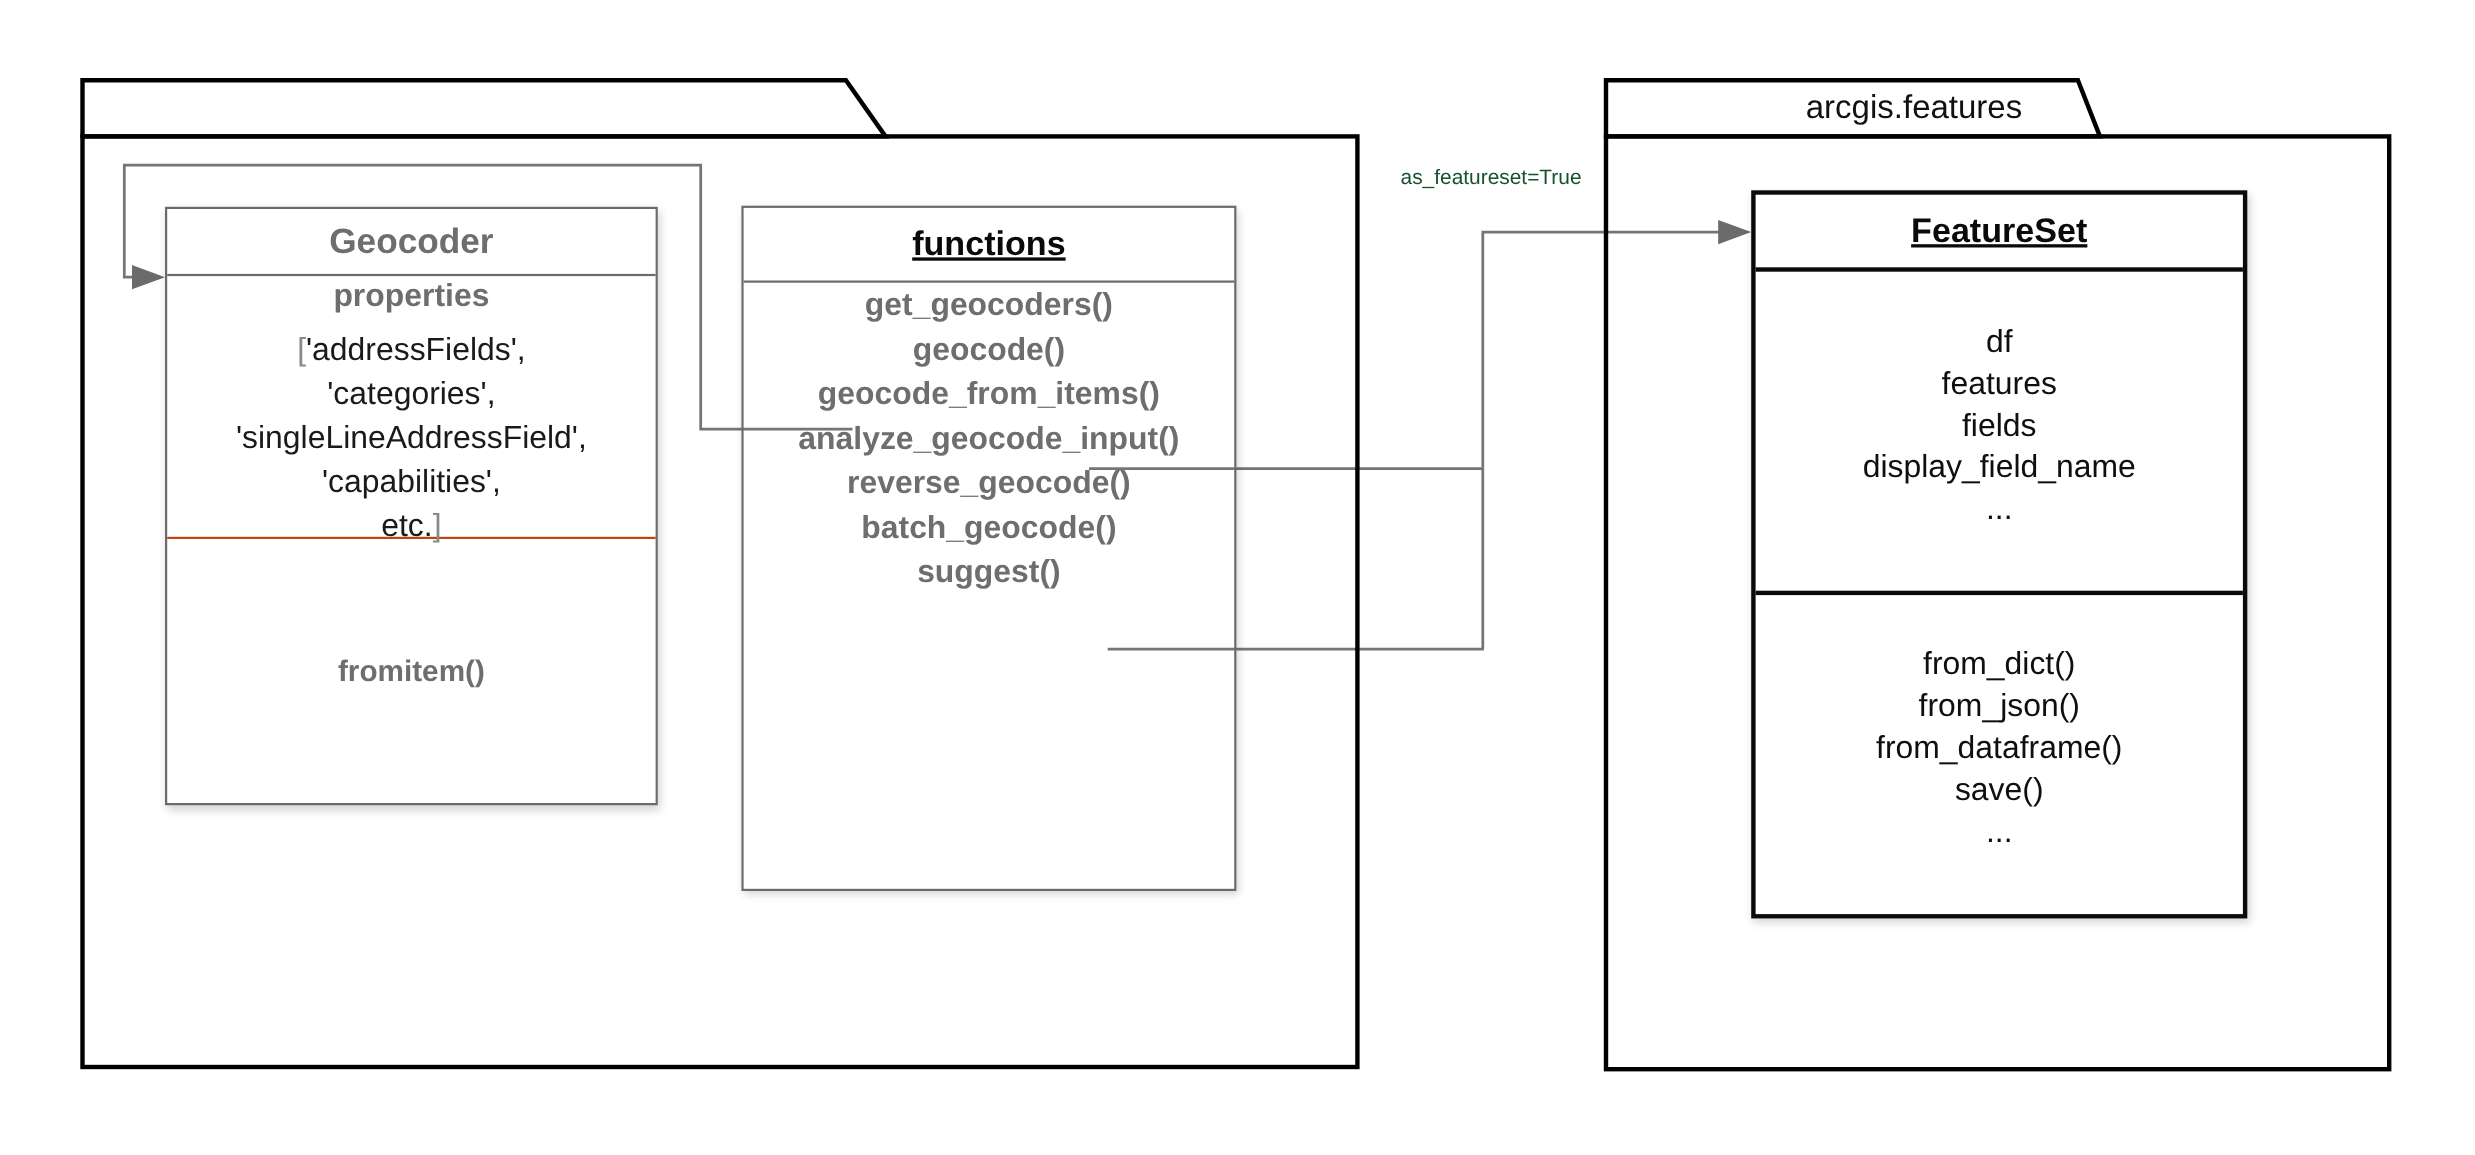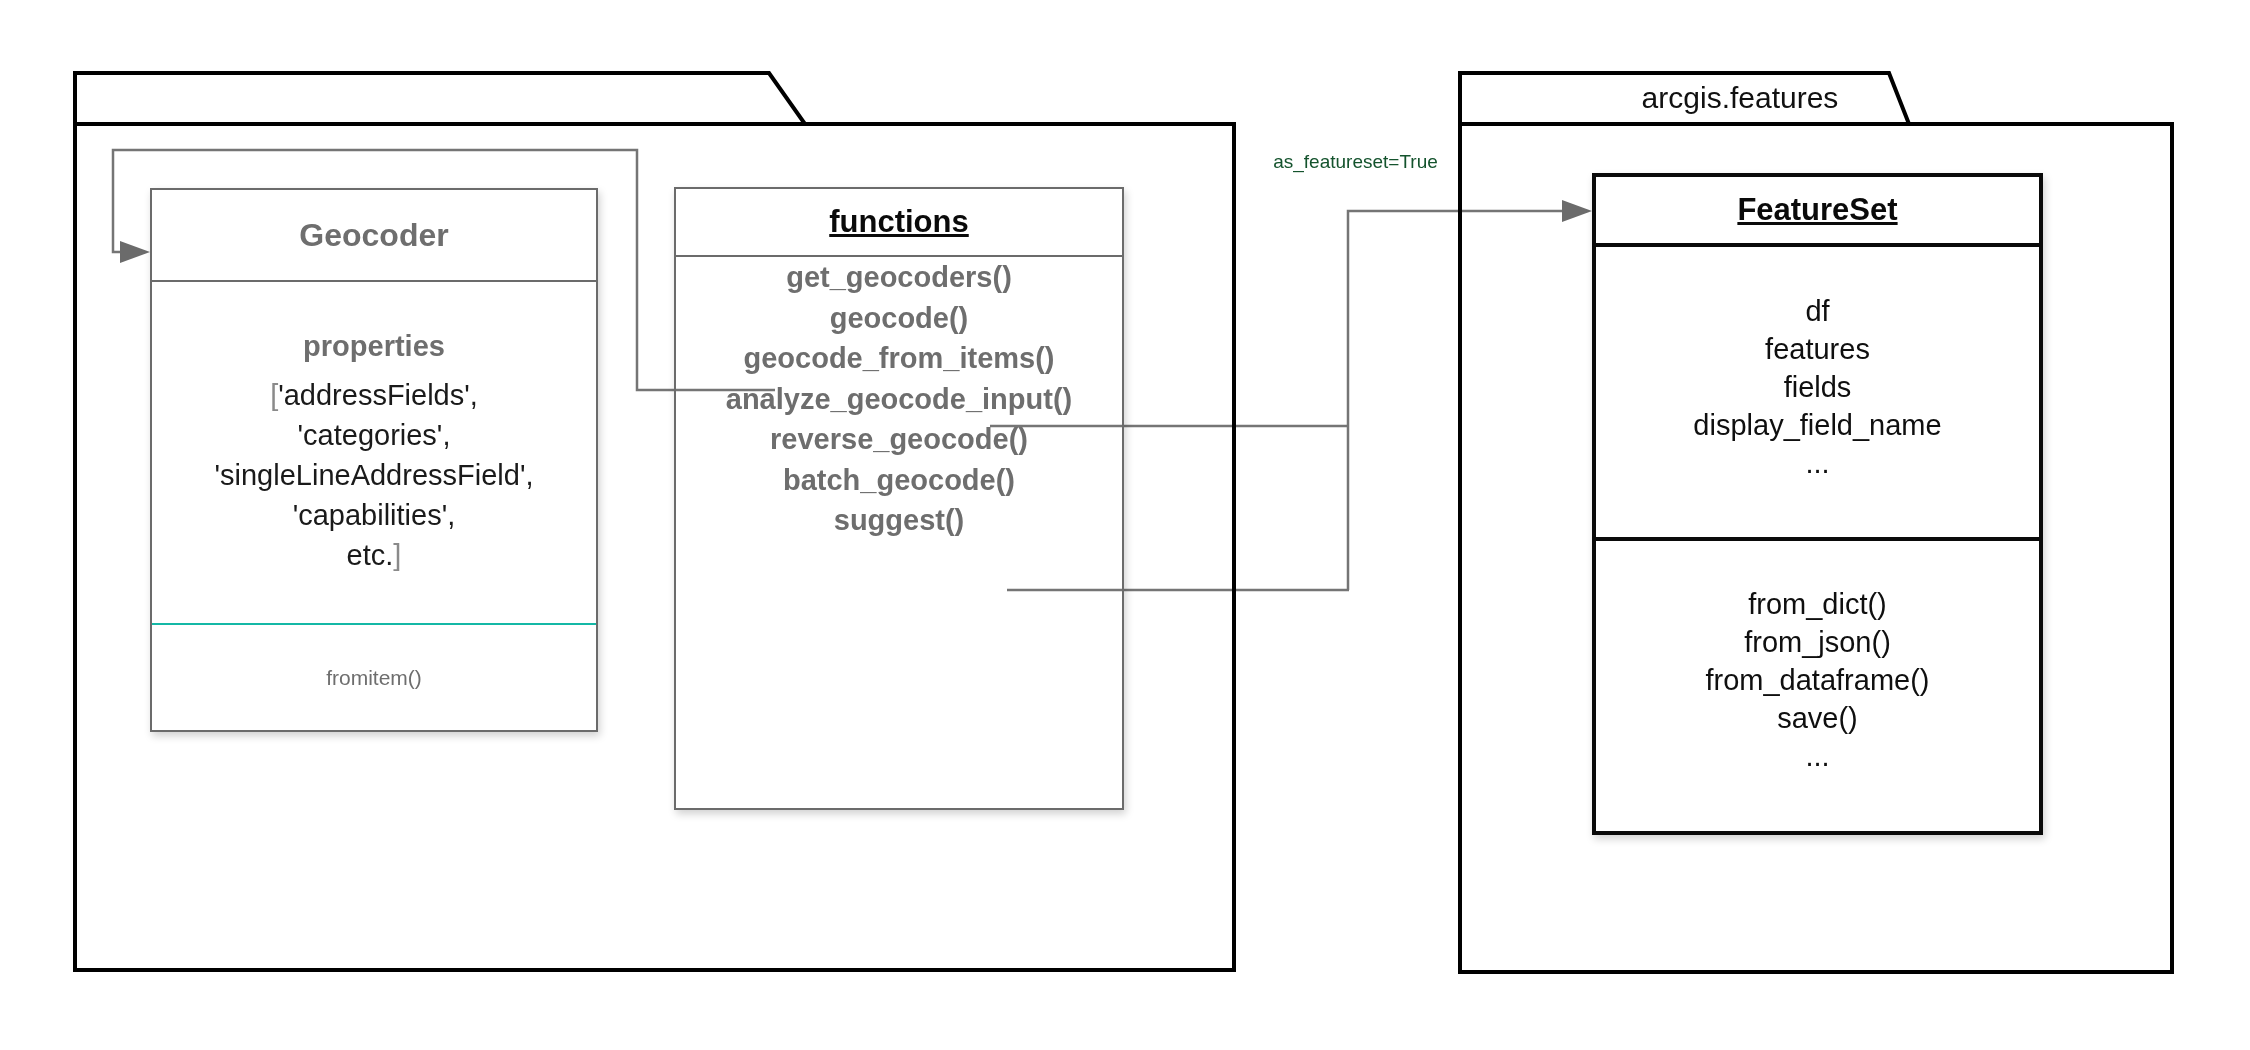--- a/index.html
+++ b/index.html
@@ -50,42 +50,41 @@
   .black-box  { border: 4px solid #0a0a0a; }
 
   #box-geocoder { left: 150px; top: 188px; width: 448px; height: 544px; }
   #box-functions { left: 674px; top: 187px; width: 450px; height: 623px; }
   #box-featureset { left: 1592px; top: 173px; width: 451px; height: 662px; }
 
   .sec { width: 100%; text-align: center; }
   .sec-title {
     display: flex; align-items: center; justify-content: center;
   }
-  #box-geocoder .sec-title { height: 92px; border-bottom: 2px solid #6b6b6b; }
+  #box-geocoder .sec-title { height: 61px; border-bottom: 2px solid #6b6b6b; }
   #box-functions .sec-title { height: 68px; border-bottom: 2px solid #6b6b6b; }
   #box-featureset .sec-title { height: 70px; border-bottom: 4px solid #0a0a0a; }
 
   .title-gray { font-weight: bold; font-size: 32px; color: #6e6e6e; }
   .title-black { font-weight: bold; font-size: 31px; color: #0a0a0a; text-decoration: underline; }
 
   #geocoder-props-sec {
-    height: 343px;
-    border-bottom: 2px solid #14b8a6;
-    padding-top: 46px;
+    height: 239px;
+    border-bottom: 2px solid #c2410c;
   }
   .props-header {
     font-weight: bold; font-size: 29px; color: #6e6e6e;
     line-height: 36px;
   }
   .props-list { margin-top: 11px; font-size: 29px; color: #1a1a1a; line-height: 40px; }
   .bracket { color: #8a8a8a; }
   #geocoder-methods-sec {
     flex: 1;
     display: flex; align-items: center; justify-content: center;
-    font-weight: normal; font-size: 21px; color: #6e6e6e;
+    font-weight: bold; font-size: 27px; color: #6e6e6e;
   }
 
   #functions-list {
     font-weight: bold; font-size: 29px; color: #6e6e6e;
     line-height: 40.5px;
   }
 
   #featureset-attrs-sec {
     height: 294px;
     border-bottom: 4px solid #0a0a0a;

